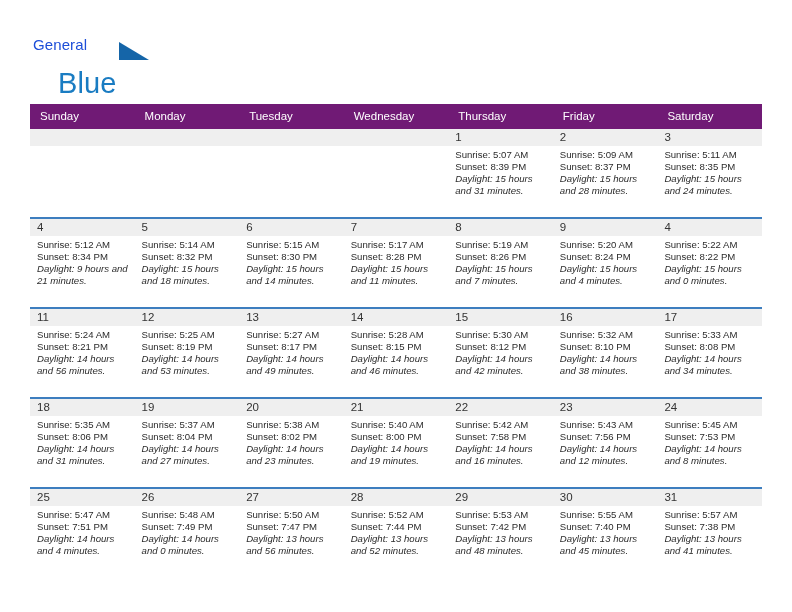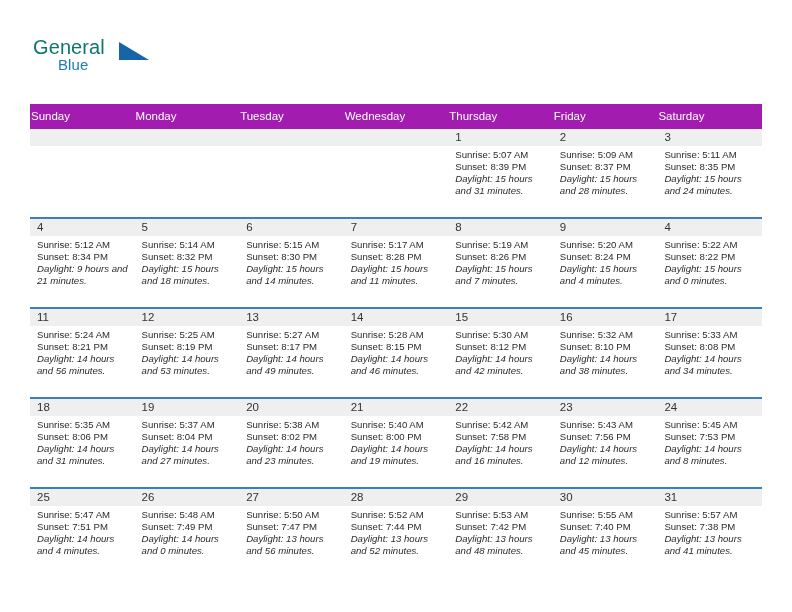--- a/index.html
+++ b/index.html
@@ -33,30 +33,30 @@
     position: absolute;
     left: 33px;
     top: 36px;
     width: 170px;
     height: 46px;
   }
   .logo-general {
     position: absolute;
     left: 0;
     top: 0;
-    font-size: 20px;
+    font-size: 15px;
     letter-spacing: 0.1px;
-    color: #0f766e;
+    color: #1d4ed8;
     font-family: "Liberation Sans", sans-serif;
   }
   .logo-blue {
     position: absolute;
     left: 25px;
-    top: 20px;
-    font-size: 15px;
+    top: 31px;
+    font-size: 29px;
     letter-spacing: 0.1px;
     color: #1a7cc2;
     font-family: "Liberation Sans", sans-serif;
   }
   .logo-triangle {
     position: absolute;
     left: 86px;
     top: 6px;
     width: 0;
     height: 0;
@@ -88,26 +88,26 @@
   
   .calendar {
     position: absolute;
     left: 30px;
     top: 104px;
     width: 732px;
     border-collapse: collapse;
     table-layout: fixed;
   }
   .calendar th {
-    background: #a21caf;
+    background: #701a75;
     color: #ffffff;
     font-size: 11.5px;
     font-weight: normal;
     text-align: left;
-    padding: 6px 0 6px 1px;
+    padding: 6px 0 6px 10px;
     height: 12px;
     line-height: 13px;
     border: none;
   }
   .calendar td {
     vertical-align: top;
     padding: 0;
     border: none;
     border-top: 2px solid #3d7ebf;
     width: 104.57px;

